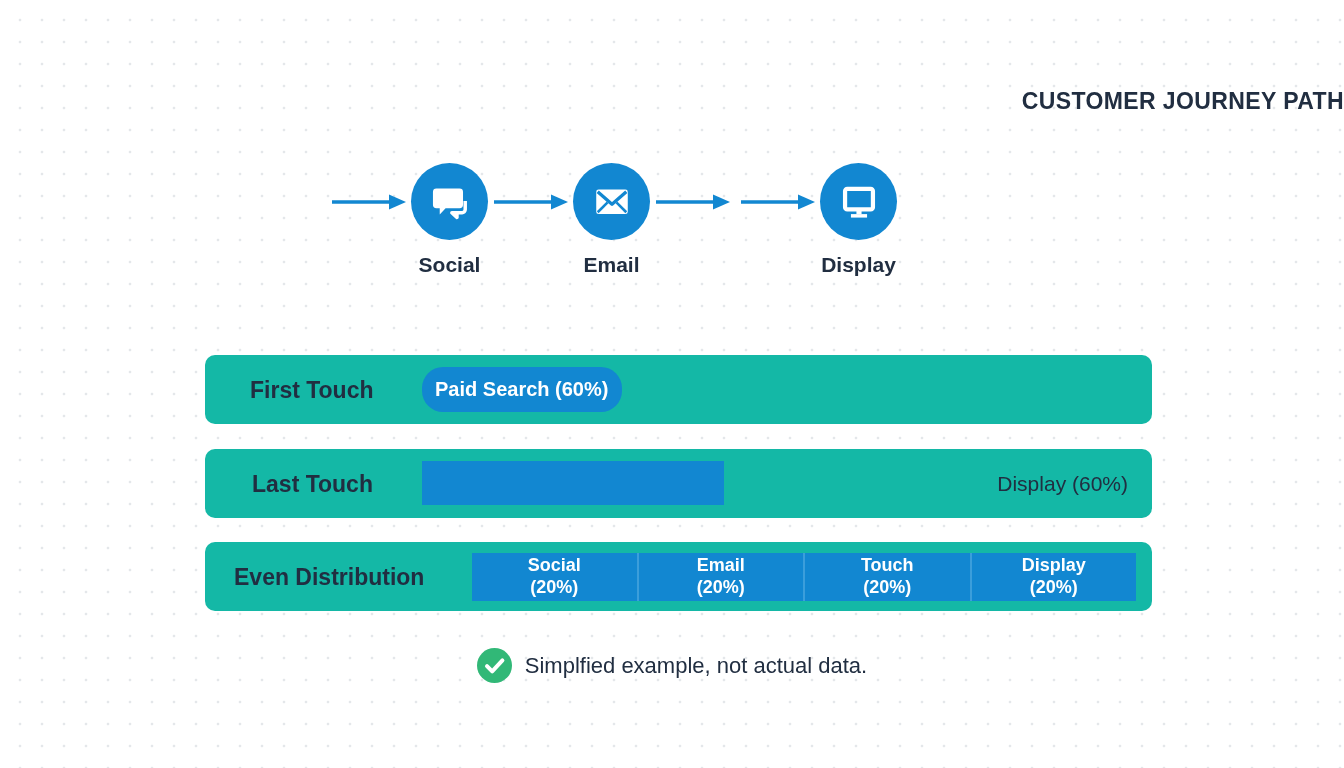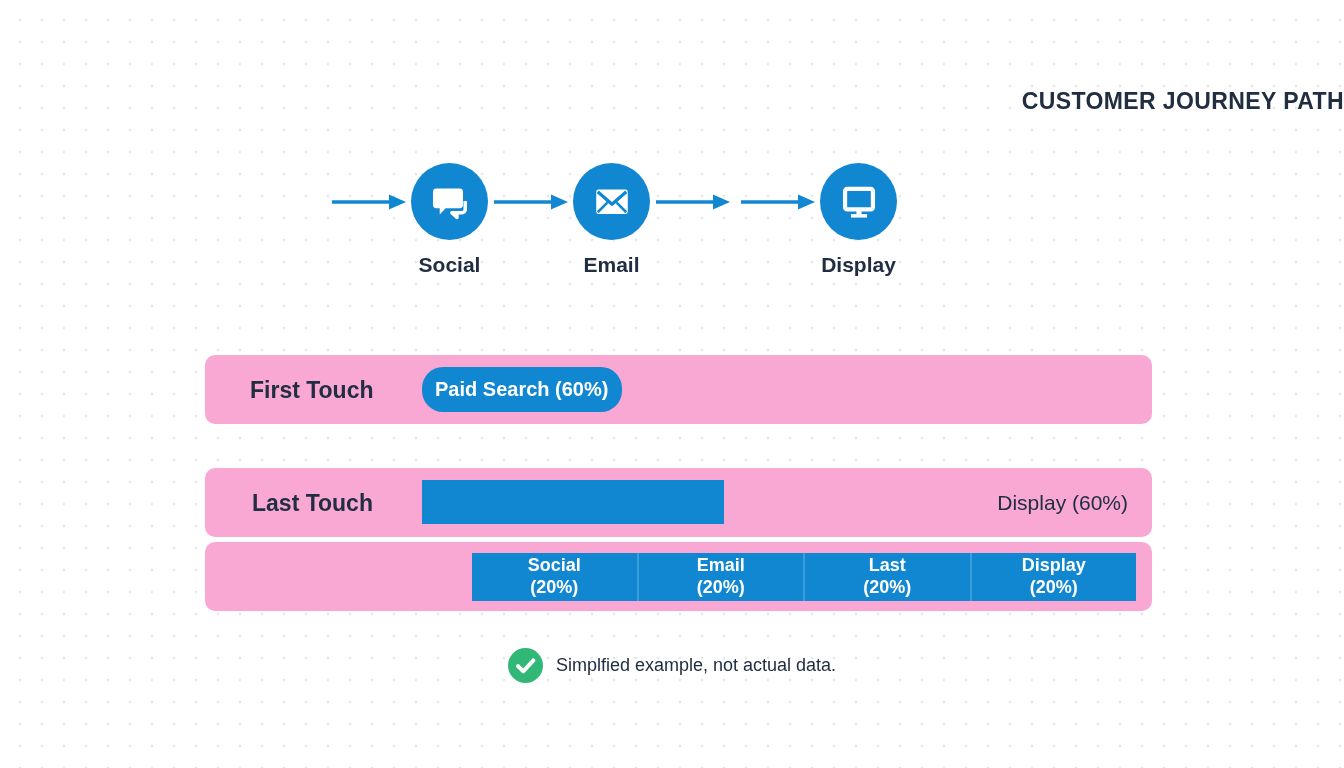--- a/index.html
+++ b/index.html
@@ -52,25 +52,25 @@
   .arrow {
     width: 85px; height: 77px;
     display: flex; align-items: center; justify-content: center;
   }
   .arrow svg { width: 78px; height: 18px; display: block; }
 
   
   .row {
     position: absolute;
     left: 205px; width: 947px; height: 69px;
-    background: #f9a8d4;
+    background: #14b8a6;
     border-radius: 10px;
   }
   .row-first { top: 355px; }
-  .row-last  { top: 468px; }
+  .row-last  { top: 449px; }
   .row-even  { top: 542px; }
   .row-label {
     position: absolute;
     top: 50%; transform: translateY(-50%);
     font-size: 23px; font-weight: 700;
     white-space: nowrap;
     color: #212e41;
   }
   .row-first .row-label { left: 45px; }
   .row-last  .row-label { left: 47px; }
@@ -123,21 +123,21 @@
   
   .footer {
     position: absolute;
     top: 648px; left: 0; width: 100%;
     display: flex; align-items: center; justify-content: center;
     gap: 13px;
   }
   .footer .check-wrap { width: 35px; height: 35px; }
   .footer .check-wrap svg { width: 35px; height: 35px; display: block; }
   .footer-text {
-    font-size: 18px; font-weight: 500;
+    font-size: 22px; font-weight: 500;
     color: #212e41;
   }
 </style>
 </head>
 <body>
 
 <div class="title">CUSTOMER JOURNEY PATH</div>
 
 <div class="journey">
 
@@ -211,31 +211,32 @@
   <div class="bar-first">Paid Search (60%)</div>
 </div>
 
 <div class="row row-last">
   <div class="row-label">Last Touch</div>
   <div class="bar-last"></div>
   <div class="outside-label">Display (60%)</div>
 </div>
 
 <div class="row row-even">
+  <div class="row-label">Even Distribution</div>
   <div class="segments">
     <div class="segment">
       <span>Social</span>
       <span>(20%)</span>
     </div>
     <div class="segment">
       <span>Email</span>
       <span>(20%)</span>
     </div>
     <div class="segment">
-      <span>Last</span>
+      <span>Touch</span>
       <span>(20%)</span>
     </div>
     <div class="segment">
       <span>Display</span>
       <span>(20%)</span>
     </div>
   </div>
 </div>
 
 <div class="footer">

